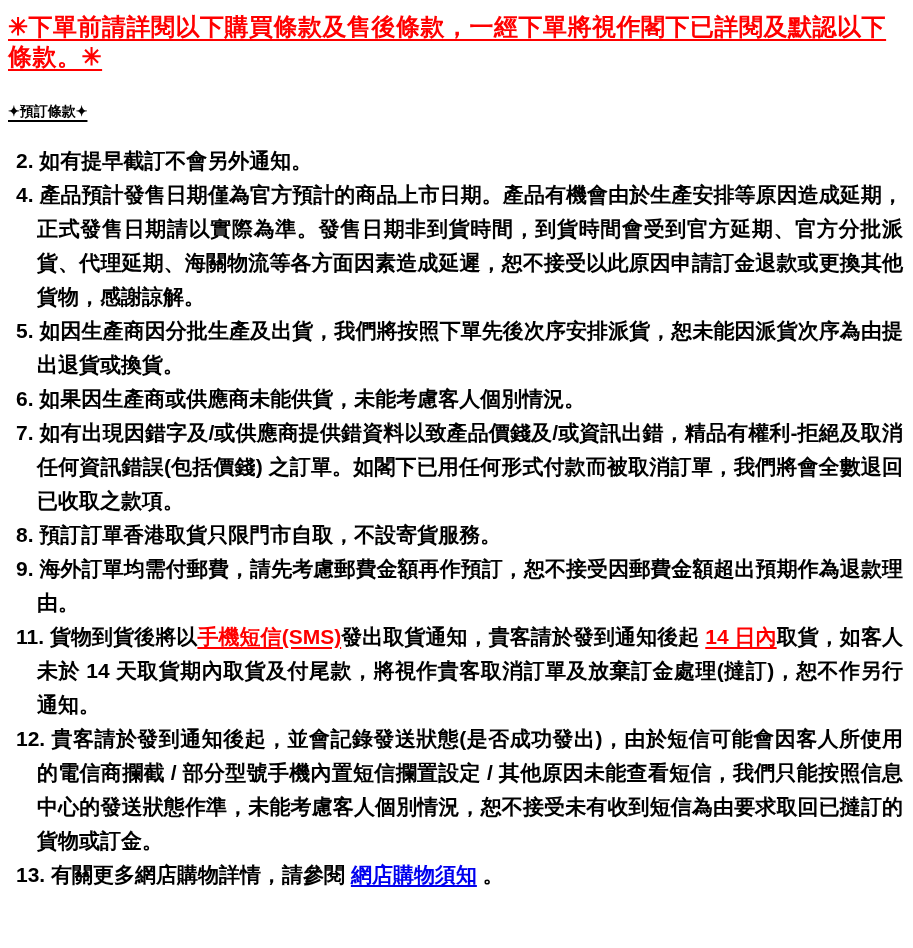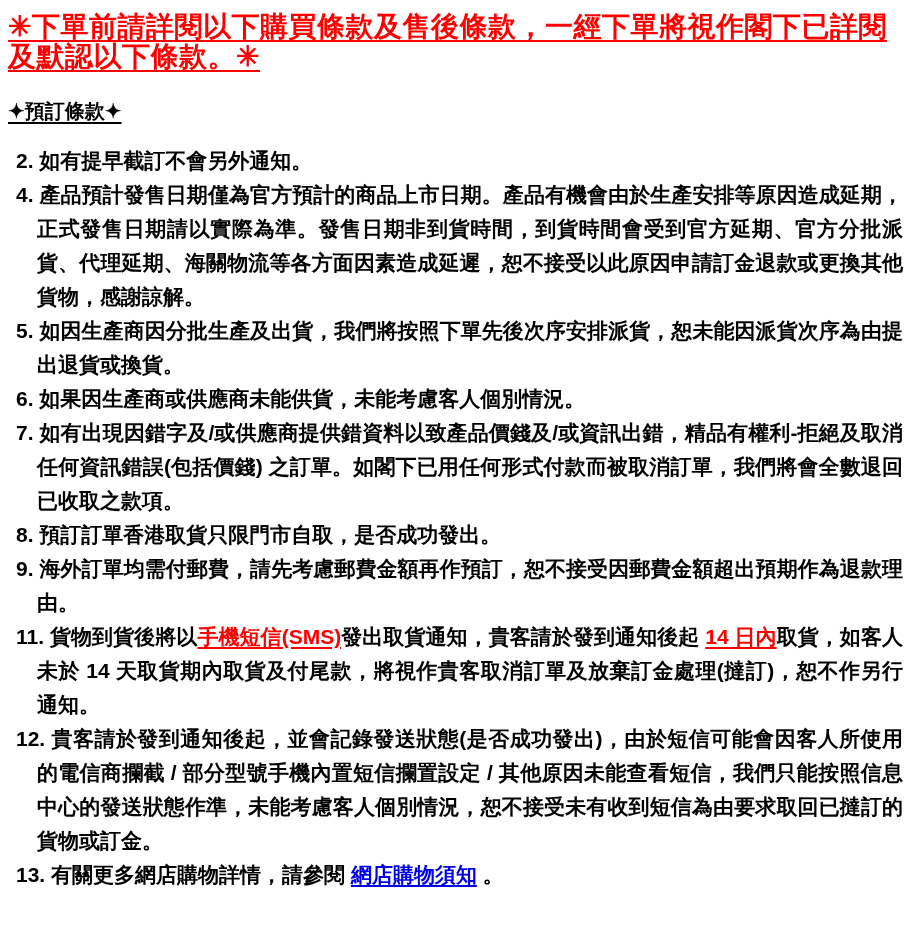--- a/index.html
+++ b/index.html
@@ -15,31 +15,31 @@
     font-weight: bold;
     color: #000000;
   }
   .page {
     padding: 10px 10px 0 8px;
     box-sizing: border-box;
   }
   .notice {
     margin: 2px 0 16px 0;
     color: #ff0000;
-    font-size: 28px;
+    font-size: 24px;
     line-height: 30px;
     text-decoration: underline;
     text-decoration-thickness: 2px;
     text-underline-offset: 4px;
     letter-spacing: 0.5px;
   }
   .section-title {
     margin: 26px 0 0 0;
     color: #000000;
-    font-size: 20px;
+    font-size: 14px;
     line-height: 26px;
     text-decoration: underline;
     text-decoration-thickness: 2px;
     text-underline-offset: 4px;
   }
   .terms {
     margin-top: 20px;
     font-size: 21px;
     line-height: 34px;
     text-align: justify;
@@ -77,20 +77,20 @@
   <p class="notice">✳下單前請詳閱以下購買條款及售後條款，一經下單將視作閣下已詳閱及默認以下條款。✳</p>
 
   <p class="section-title">✦預訂條款✦</p>
 
   <div class="terms">
       <p class="term"><span class="num">2. </span><span>如有提早截訂不會另外通知。</span></p>
       <p class="term"><span class="num">4. </span><span>產品預計發售日期僅為官方預計的商品上市日期。產品有機會由於生產安排等原因造成延期，正式發售日期請以實際為準。發售日期非到貨時間，到貨時間會受到官方延期、官方分批派貨、代理延期、海關物流等各方面因素造成延遲，恕不接受以此原因申請訂金退款或更換其他貨物，感謝諒解。</span></p>
       <p class="term"><span class="num">5. </span><span>如因生產商因分批生產及出貨，我們將按照下單先後次序安排派貨，恕未能因派貨次序為由提出退貨或換貨。</span></p>
       <p class="term"><span class="num">6. </span><span>如果因生產商或供應商未能供貨，未能考慮客人個別情況。</span></p>
       <p class="term"><span class="num">7. </span><span>如有出現因錯字及/或供應商提供錯資料以致產品價錢及/或資訊出錯，精品有權利-拒絕及取消任何資訊錯誤(包括價錢) 之訂單。如閣下已用任何形式付款而被取消訂單，我們將會全數退回已收取之款項。</span></p>
-      <p class="term"><span class="num">8. </span><span>預訂訂單香港取貨只限門市自取，是否成功發出。</span></p>
+      <p class="term"><span class="num">8. </span><span>預訂訂單香港取貨只限門市自取，不設寄貨服務。</span></p>
       <p class="term"><span class="num">9. </span><span>海外訂單均需付郵費，請先考慮郵費金額再作預訂，恕不接受因郵費金額超出預期作為退款理由。</span></p>
       <p class="term"><span class="num">11. </span><span>貨物到貨後將以</span><span class="red-u">手機短信(SMS)</span><span>發出取貨通知，貴客請於發到通知後起 </span><span class="red-u">14 日內</span><span>取貨，如客人未於 14 天取貨期內取貨及付尾款，將視作貴客取消訂單及放棄訂金處理(撻訂)，恕不作另行通知。</span></p>
       <p class="term"><span class="num">12. </span><span>貴客請於發到通知後起，並會記錄發送狀態(是否成功發出)，由於短信可能會因客人所使用的電信商攔截 / 部分型號手機內置短信攔置設定 / 其他原因未能查看短信，我們只能按照信息中心的發送狀態作準，未能考慮客人個別情況，恕不接受未有收到短信為由要求取回已撻訂的貨物或訂金。</span></p>
       <p class="term"><span class="num">13. </span><span>有關更多網店購物詳情，請參閱 </span><span class="link">網店購物須知</span><span> 。</span></p>
     </div>
 
 </div>
 
 </body></html>

